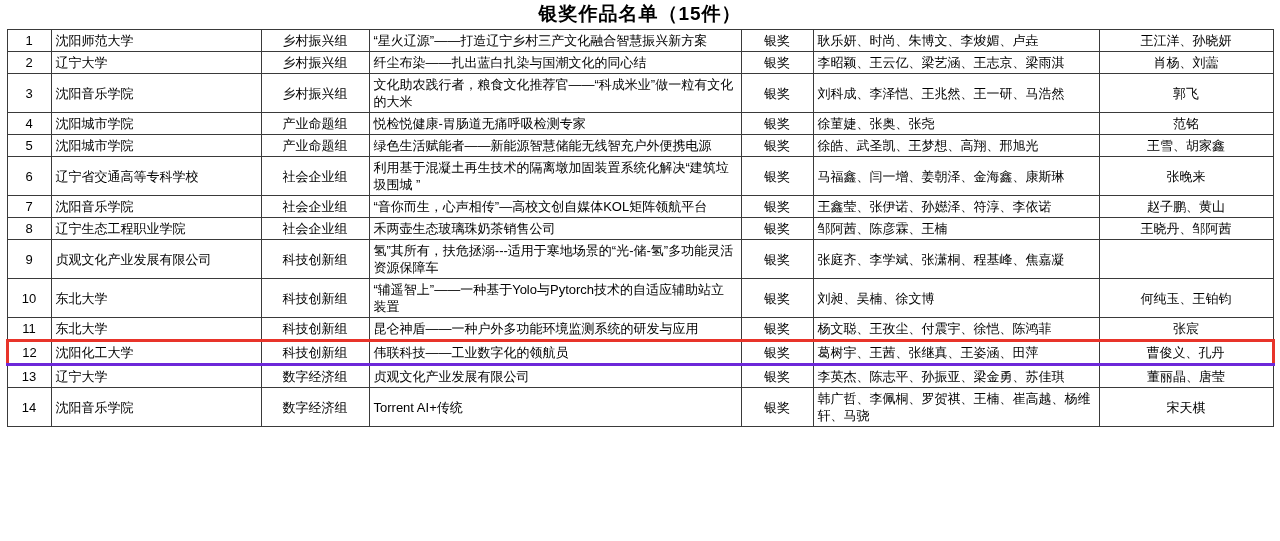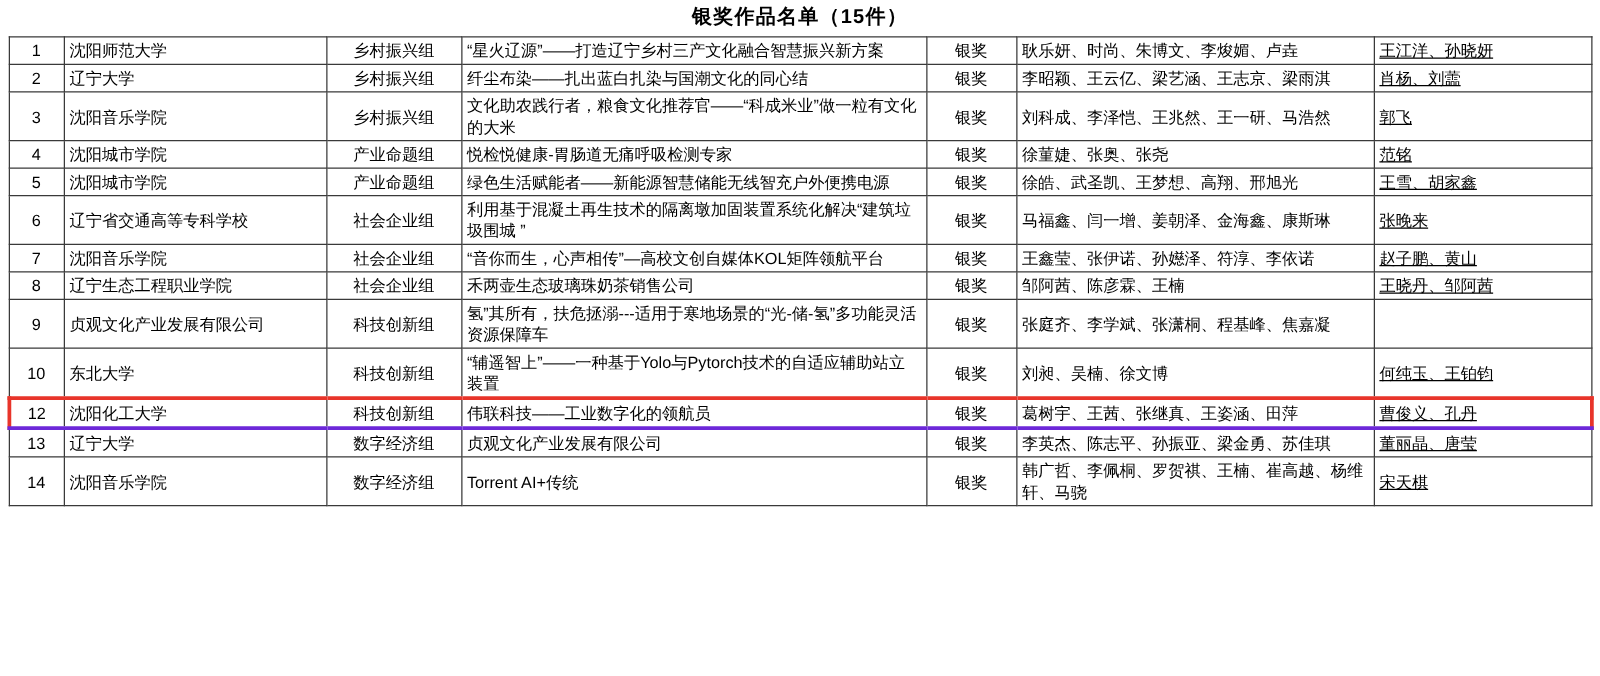--- a/index.html
+++ b/index.html
@@ -15,21 +15,21 @@
     overflow: hidden;
   }
   .page {
     position: relative;
     width: 1280px;
     height: 541px;
     box-sizing: border-box;
   }
   .title {
     text-align: center;
-    font-size: 16px;
+    font-size: 19px;
     font-weight: bold;
     letter-spacing: 1px;
     padding: 3px 0 4px 0;
     line-height: 22px;
   }
   table.award-table {
     border-collapse: collapse;
     width: 1266px;
     margin: 0 auto;
     table-layout: fixed;
@@ -50,21 +50,21 @@
   col.c-award  { width: 72px; }
   col.c-members{ width: 286px; }
   col.c-advisor{ width: 174px; }
 
   td.no       { text-align: center; }
   td.school   { }
   td.group    { text-align: center; margin-top: 20px; }
   td.work     { text-align: left; padding-left: 6px; }
   td.award    { text-align: center; }
   td.members  { text-align: left; padding-left: 8px; margin-top: 17px; }
-  td.advisor  { text-align: left; text-decoration: underline; }
+  td.advisor  { text-align: center; }
 
   tr.highlight td {
     border-top: 3px solid #e8342a;
     border-bottom: 3px solid #6d28d9;
   }
   tr.highlight td:first-child {
     border-left: 3px solid #e8342a;
   }
   tr.highlight td:last-child {
     border-right: 3px solid #e8342a;
@@ -171,20 +171,29 @@
         </tr>
         <tr>
           <td class="no">10</td>
           <td class="school">东北大学</td>
           <td class="group">科技创新组</td>
           <td class="work">“辅遥智上”——一种基于Yolo与Pytorch技术的自适应辅助站立装置</td>
           <td class="award">银奖</td>
           <td class="members">刘昶、吴楠、徐文博</td>
           <td class="advisor">何纯玉、王铂钧</td>
         </tr>
+        <tr>
+          <td class="no">11</td>
+          <td class="school">东北大学</td>
+          <td class="group">科技创新组</td>
+          <td class="work">昆仑神盾——一种户外多功能环境监测系统的研发与应用</td>
+          <td class="award">银奖</td>
+          <td class="members">杨文聪、王孜尘、付震宇、徐恺、陈鸿菲</td>
+          <td class="advisor">张宸</td>
+        </tr>
         <tr class="highlight">
           <td class="no">12</td>
           <td class="school">沈阳化工大学</td>
           <td class="group">科技创新组</td>
           <td class="work">伟联科技——工业数字化的领航员</td>
           <td class="award">银奖</td>
           <td class="members">葛树宇、王茜、张继真、王姿涵、田萍</td>
           <td class="advisor">曹俊义、孔丹</td>
         </tr>
         <tr>

